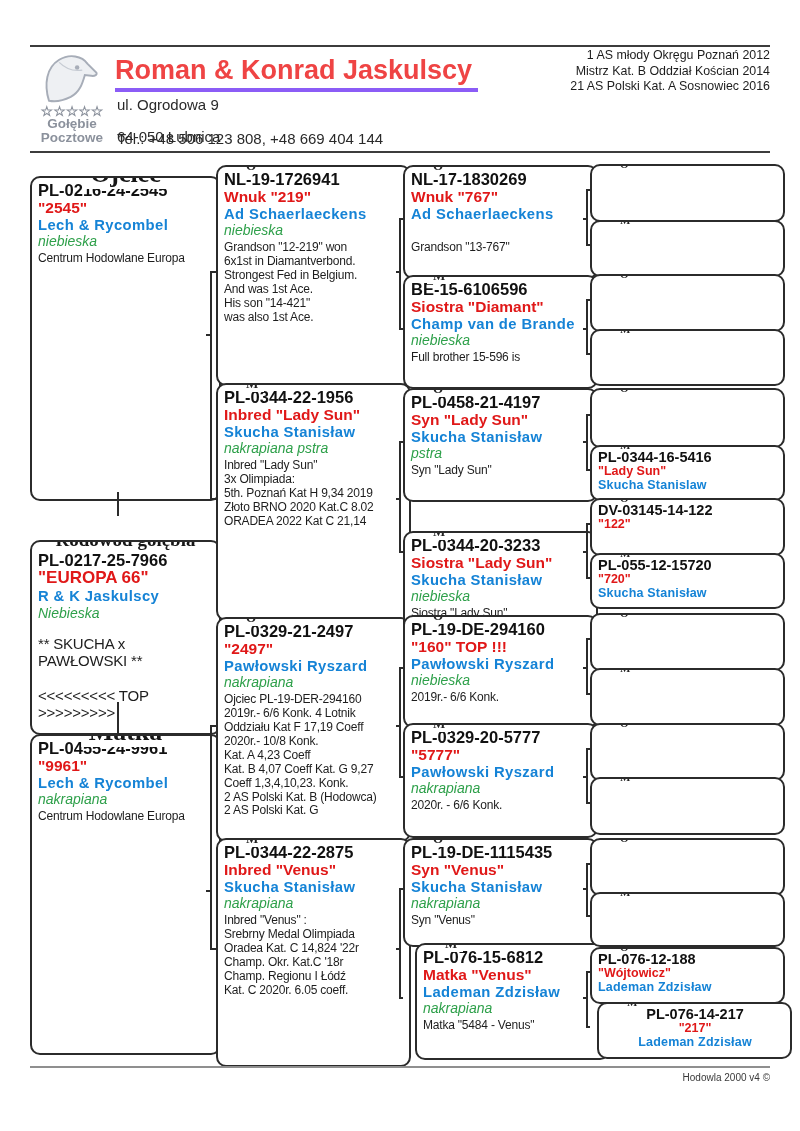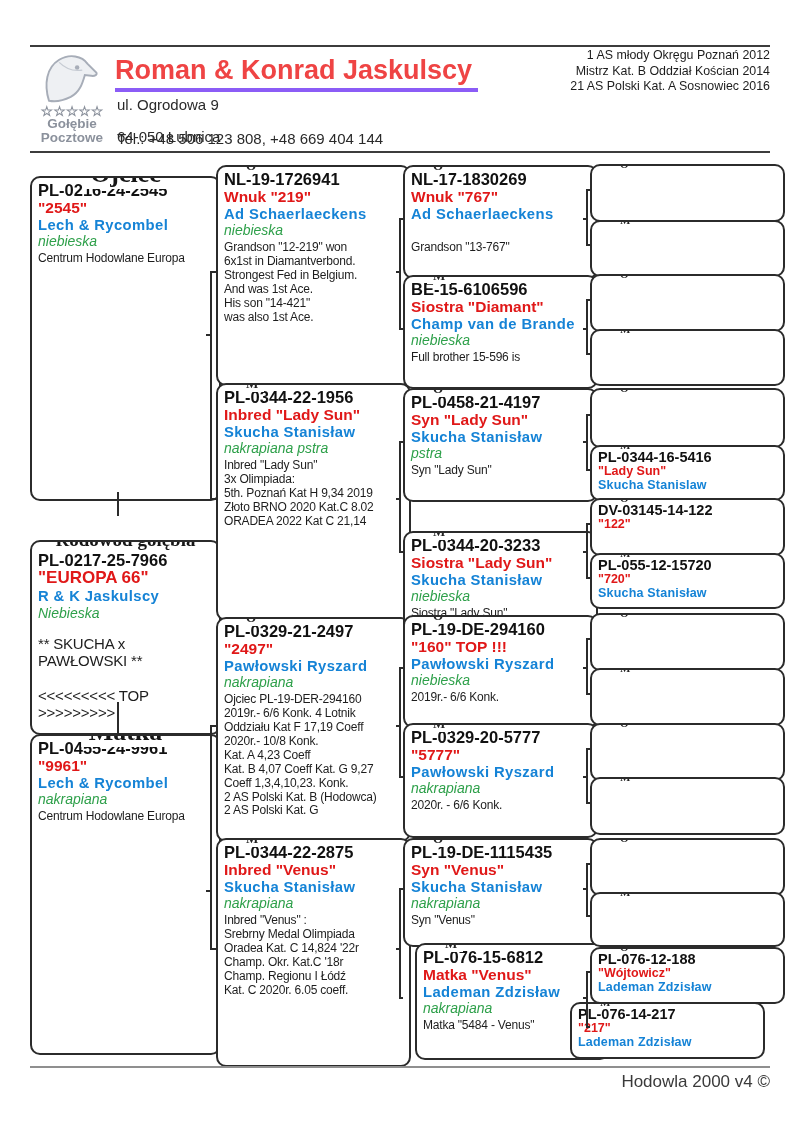--- a/index.html
+++ b/index.html
@@ -37,21 +37,21 @@
   .desc { font-size:12px; letter-spacing:-0.2px; line-height:1.16; margin-top:3px;
     white-space:pre-line; color:#1d1d1d; }
   .small .ring { font-size:14.5px; line-height:1.05; }
   .small .name { font-size:12.5px; line-height:1.1; }
   .small .fancier { font-size:12.5px; letter-spacing:0.2px; line-height:1.1; }
   .small .sex { font-size:11px; top:-8px; }
   .cline { position:absolute; background:#2b2b2b; }
 
   
   .footer-rule { background:#8f8f8f; }
-  .footer-text { position:absolute; right:30px; top:1072px; font-size:17px; color:#3a3a3a; }
+  .footer-text { position:absolute; right:30px; top:1072px; font-size:10px; color:#3a3a3a; }
 </style>
 </head>
 <body>
 
 <div class="rule" style="top:45px"></div>
 
 <svg class="logo-svg" width="64" height="52" viewBox="0 0 100 80">
   <path d="M14,74 C6,48 10,22 30,10 C46,0 66,4 74,16 L88,30 C90,33 86,36 80,35 L70,34 C66,48 62,60 48,68 C38,73 24,76 14,74 Z" fill="#eef0f3" stroke="#a7adb8" stroke-width="3"></path>
   <circle cx="58" cy="22" r="3.5" fill="#a7adb8"></circle>
   <path d="M30,14 C40,24 54,28 66,26" stroke="#c6cbd3" fill="none" stroke-width="2"></path>
@@ -335,21 +335,21 @@
     <div class="desc"></div>
   </div>
     <div class="pbox small" style="left: 590px; top: 947px; width: 180px; height: 48px;">
     <span class="sex">O</span>
     <div class="ring">PL-076-12-188</div>
     <div class="name">"Wójtowicz"</div>
     <div class="fancier">Lademan Zdzisław</div>
     <div class="colorline"></div>
     <div class="desc"></div>
   </div>
-    <div class="pbox small" style="left: 570px; top: 1002px; width: 180px; height: 48px;">
+    <div class="pbox small" style="left: 597px; top: 1002px; width: 180px; height: 48px; text-align: center;">
     <span class="sex">M</span>
     <div class="ring">PL-076-14-217</div>
     <div class="name">"217"</div>
     <div class="fancier">Lademan Zdzisław</div>
     <div class="colorline"></div>
     <div class="desc"></div>
   </div>
     <div class="cline" style="left: 210px; top: 271px; width: 2px; height: 226.5px;"></div>
     <div class="cline" style="left: 210px; top: 271px; width: 6px; height: 2px;"></div>
     <div class="cline" style="left: 210px; top: 497.5px; width: 6px; height: 2px;"></div>

